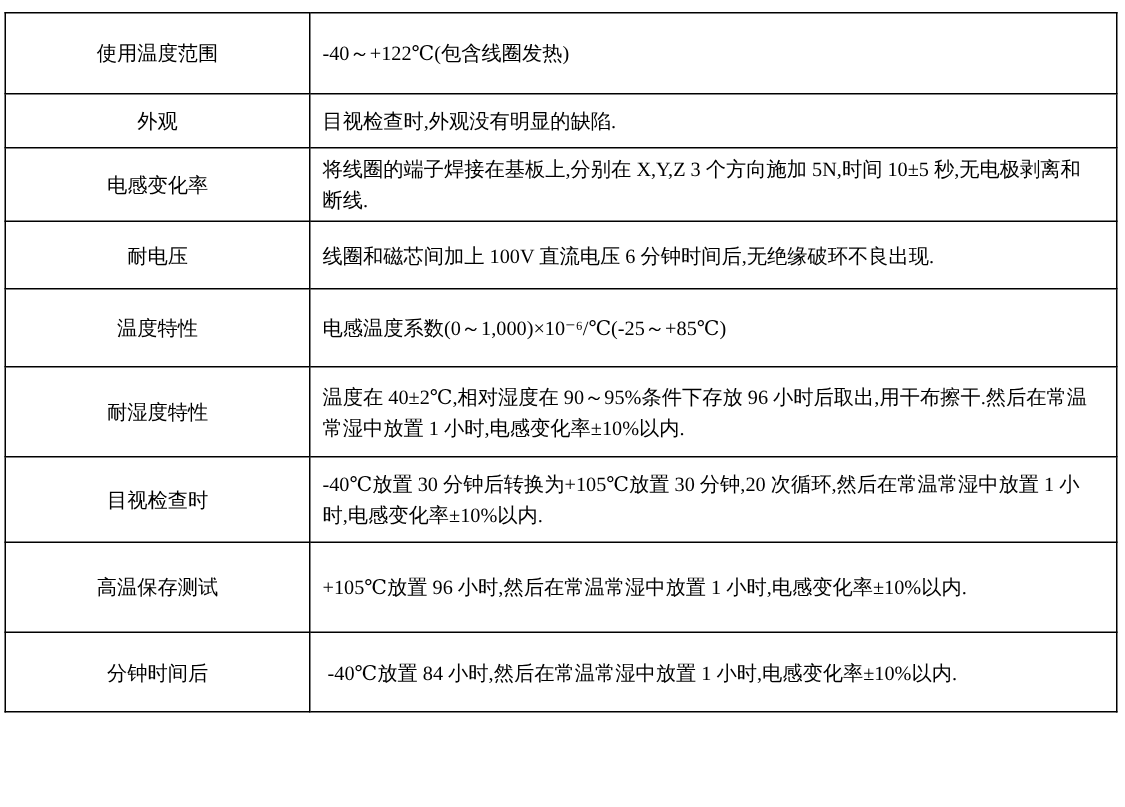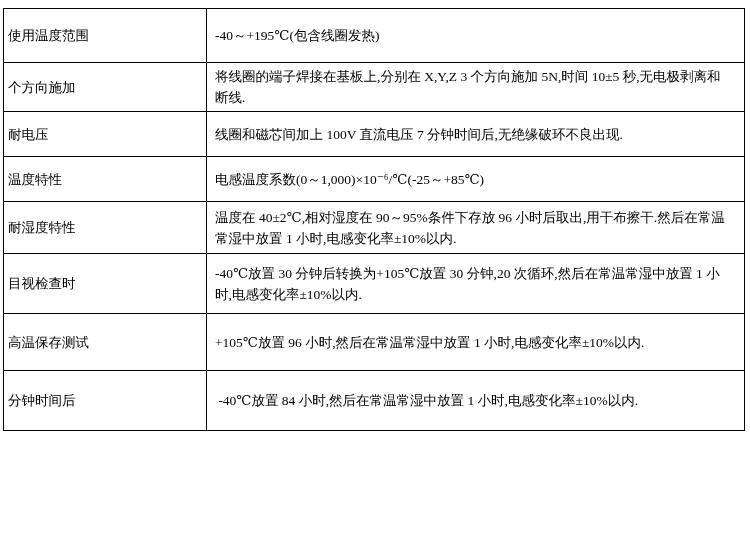--- a/index.html
+++ b/index.html
@@ -25,21 +25,21 @@
   table.spec col.c1 { width: 203px; }
   table.spec col.c2 { width: 538px; }
   table.spec td {
     border: 1px solid #000000;
     font-size: 13.5px;
     line-height: 21px;
     vertical-align: middle;
     overflow: hidden;
   }
   td.label-cell {
-    text-align: left;
+    text-align: center;
     padding: 2px 4px;
     font-family: Liberation Serif, serif;
   }
   td.value-cell {
     text-align: left;
     padding: 3px 10px 3px 8px;
     white-space: pre-wrap;
   }
   tr:nth-child(1)  { height: 54px; }
   tr:nth-child(2)  { height: 36px; }
@@ -57,29 +57,33 @@
 
 <div class="page">
   <table class="spec">
     <colgroup>
         <col class="c1">
         <col class="c2">
       </colgroup>
     <tbody>
       <tr>
         <td class="label-cell">使用温度范围</td>
-        <td class="value-cell">-40～+195℃(包含线圈发热)</td>
+        <td class="value-cell">-40～+122℃(包含线圈发热)</td>
       </tr>
       <tr>
-        <td class="label-cell">个方向施加</td>
+        <td class="label-cell">外观</td>
+        <td class="value-cell">目视检查时,外观没有明显的缺陷.</td>
+      </tr>
+      <tr>
+        <td class="label-cell">电感变化率</td>
         <td class="value-cell">将线圈的端子焊接在基板上,分别在 X,Y,Z 3 个方向施加 5N,时间 10±5 秒,无电极剥离和断线.</td>
       </tr>
       <tr>
         <td class="label-cell">耐电压</td>
-        <td class="value-cell">线圈和磁芯间加上 100V 直流电压 7 分钟时间后,无绝缘破环不良出现.</td>
+        <td class="value-cell">线圈和磁芯间加上 100V 直流电压 6 分钟时间后,无绝缘破环不良出现.</td>
       </tr>
       <tr>
         <td class="label-cell">温度特性</td>
         <td class="value-cell">电感温度系数(0～1,000)×10⁻⁶/℃(-25～+85℃)</td>
       </tr>
       <tr>
         <td class="label-cell">耐湿度特性</td>
         <td class="value-cell">温度在 40±2℃,相对湿度在 90～95%条件下存放 96 小时后取出,用干布擦干.然后在常温常湿中放置 1 小时,电感变化率±10%以内.</td>
       </tr>
       <tr>

